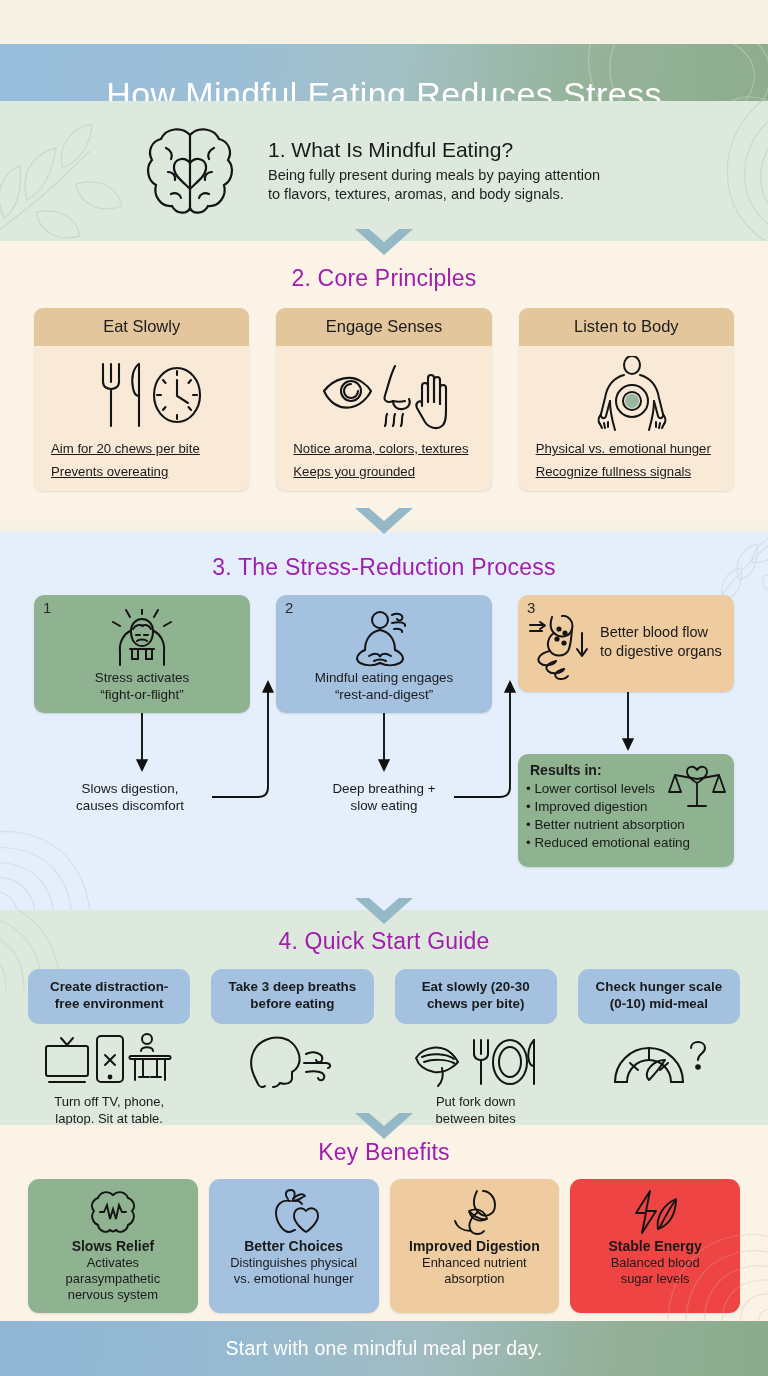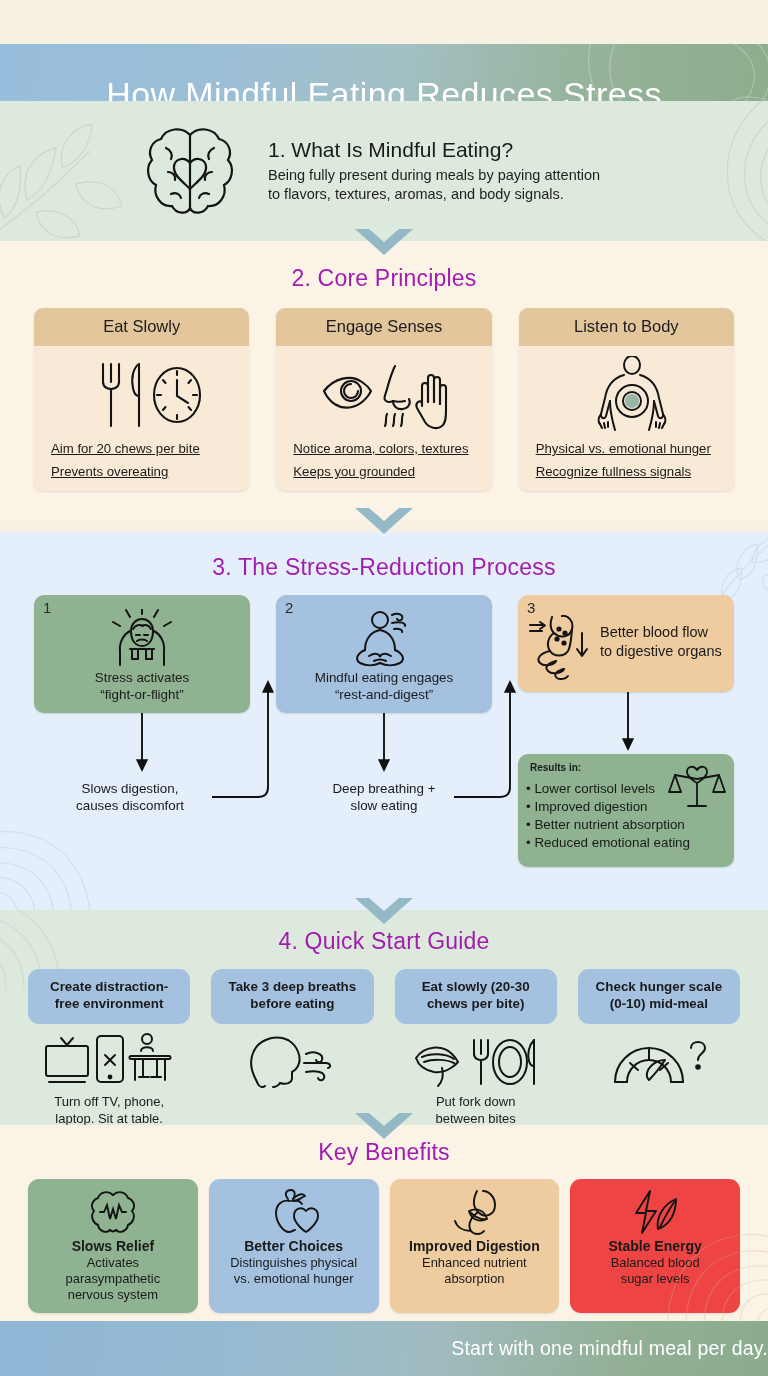--- a/index.html
+++ b/index.html
@@ -63,21 +63,21 @@
   #sec3 .sec-title{margin-top:22px;}
   .flowlayer{position:absolute;left:0;top:0;width:768px;height:390px;}
   .pbox{position:absolute;border-radius:10px;box-shadow:0 1px 2px rgba(0,0,0,.12);}
   .pnum{position:absolute;left:9px;top:4px;font-size:15px;color:#2b2b2b;}
   .pbox .picon{position:absolute;left:0;right:0;top:14px;display:flex;justify-content:center;}
   .pbox .plabel{position:absolute;left:4px;right:4px;bottom:10px;text-align:center;
                 font-size:13.4px;line-height:1.28;}
   .cap{position:absolute;text-align:center;font-size:13.4px;line-height:1.3;}
   .resbox{position:absolute;border-radius:10px;background:#8fb391;
           box-shadow:0 1px 2px rgba(0,0,0,.12);}
-  .resbox .rt{position:absolute;left:12px;top:8px;font-size:10px;font-weight:700;}
+  .resbox .rt{position:absolute;left:12px;top:8px;font-size:14px;font-weight:700;}
   .resbox ul{position:absolute;left:8px;top:26px;margin:0;padding:0;list-style:none;}
   .resbox li{font-size:13.4px;line-height:1.34;white-space:nowrap;}
   .resbox li:before{content:"• ";}
   .scale-ico{position:absolute;right:8px;top:4px;}
 
   
   #sec4{top:910px;height:215px;background:#dde9dd;}
   #sec4 .sec-title{margin-top:18px;}
   .qs-row{display:flex;gap:21px;margin:14px 28px 0 28px;}
   .qs-col{flex:1;text-align:center;}
@@ -94,21 +94,21 @@
   .kb{flex:1;border-radius:11px;text-align:center;padding:9px 5px 10px 5px;
       box-shadow:0 1px 2px rgba(0,0,0,.10);min-height:108px;}
   .kb .ico{height:48px;display:flex;align-items:center;justify-content:center;}
   .kb .t{font-size:14px;font-weight:700;margin-top:2px;}
   .kb .d{font-size:12.9px;line-height:1.24;margin-top:1px;}
 
   
   #footer{position:absolute;left:0;top:1321px;width:768px;height:55px;
     background:linear-gradient(100deg,#8fb6d6 0%,#96bad2 30%,#a0bcc2 55%,#93b097 80%,#8aab8c 100%);
     overflow:hidden;}
-  #footer p{margin:0;line-height:55px;text-align:right;color:#fff;
+  #footer p{margin:0;line-height:55px;text-align:center;color:#fff;
             font-size:19.5px;font-weight:400;letter-spacing:.2px;}
 
   svg{display:block;}
 </style>
 </head>
 <body>
 
 <div class="page">
 
   <div class="header">

